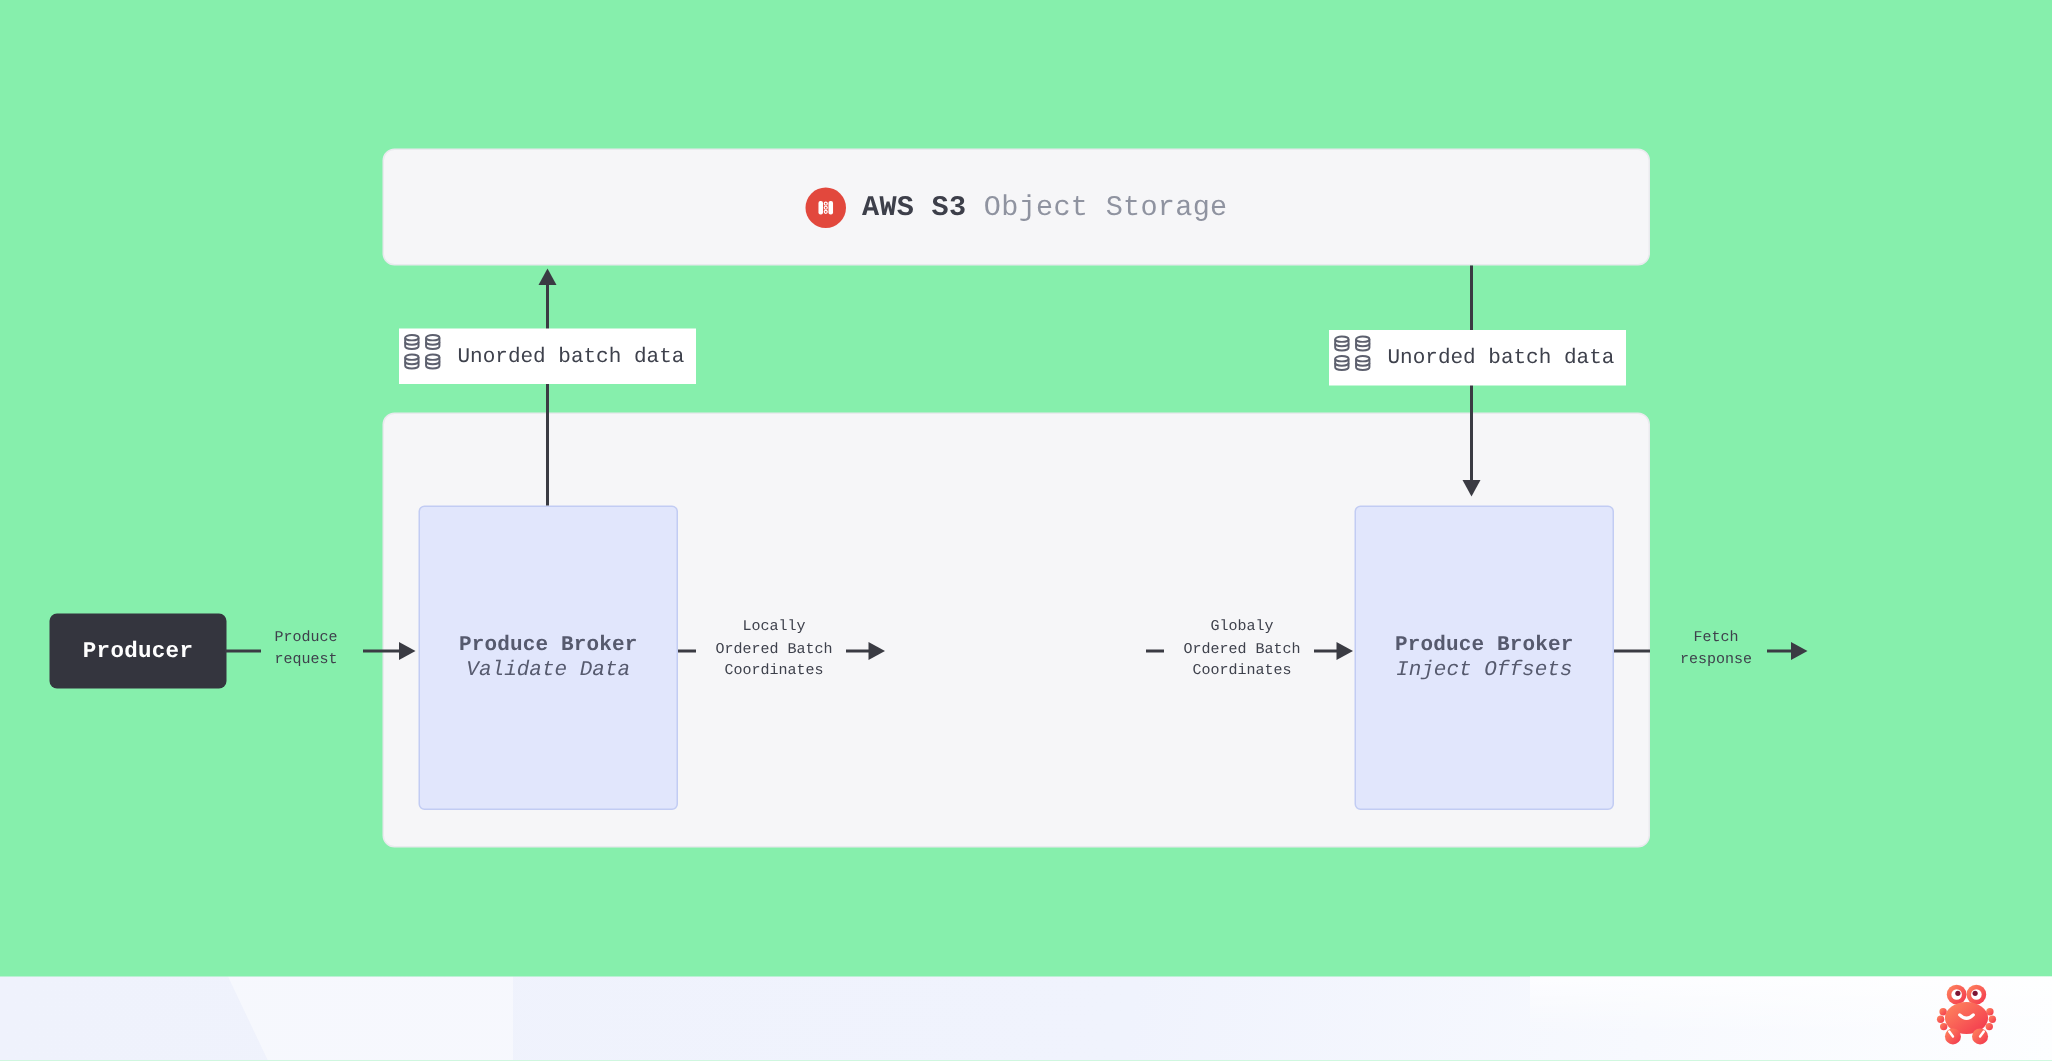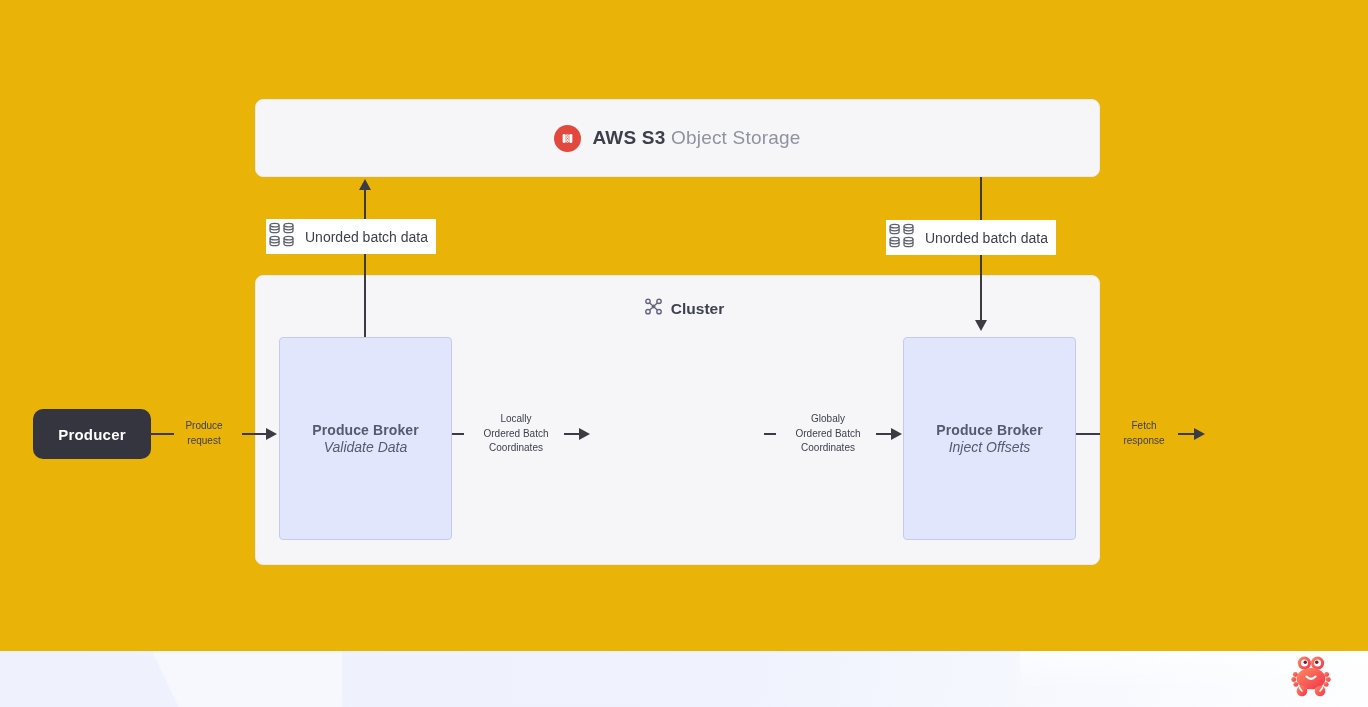--- a/index.html
+++ b/index.html
@@ -1,17 +1,17 @@
 <!DOCTYPE html>
 <html><head>
 <meta charset="utf-8">
 <style>
   html,body{margin:0;padding:0;background:#ffffff;}
-  .canvas{position:relative;width:1368px;height:707px;background:#eab308;overflow:hidden;
-          font-family:Liberation Sans, sans-serif;}
+  .canvas{position:relative;width:1368px;height:707px;background:#86efac;overflow:hidden;
+          font-family:Liberation Mono, monospace;}
 
   
   .panel{position:absolute;background:#f6f6f8;border:1px solid #e9eaee;border-radius:8px;box-sizing:border-box;}
   .s3-box{left:255px;top:99px;width:845px;height:78px;display:flex;align-items:center;justify-content:center;gap:11px;}
   .cluster-box{left:255px;top:275px;width:845px;height:290px;}
   .s3-title{font-size:19px;letter-spacing:.2px;white-space:nowrap;}
   .s3-title b{color:#3d3f4a;font-weight:700;}
   .s3-title span{color:#8f93a0;font-weight:400;}
   .s3-circle{width:27px;height:27px;border-radius:50%;background:#e2483d;display:flex;align-items:center;justify-content:center;flex:0 0 auto;}
 
@@ -23,21 +23,21 @@
            border-radius:4px;box-sizing:border-box;display:flex;flex-direction:column;align-items:center;
            justify-content:center;z-index:2;}
   .bluebox .t1{font-size:14px;font-weight:700;color:#565a6e;letter-spacing:.1px;}
   .bluebox .t2{font-size:14px;font-style:italic;color:#565a6e;margin-top:1px;}
   .bb1{left:279px;} .bb2{left:591px;} .bb3{left:903px;}
 
   
   .darknode{position:absolute;top:409px;width:118px;height:50px;background:#34353e;border-radius:5px;
             display:flex;align-items:center;justify-content:center;color:#ffffff;font-size:15px;font-weight:700;
             letter-spacing:.2px;}
-  .producer{left:33px;border-radius:10px;} .consumer{left:1207px;}
+  .producer{left:33px;} .consumer{left:1207px;}
 
   
   .h-line{position:absolute;top:433px;height:2px;background:#3a3b43;z-index:3;}
   .v-line{position:absolute;width:2px;background:#3a3b43;z-index:3;}
   .arr{position:absolute;width:0;height:0;z-index:3;}
   .arr.right{border-top:6px solid transparent;border-bottom:6px solid transparent;border-left:11px solid #3a3b43;top:428px;}
   .arr.up{border-left:6px solid transparent;border-right:6px solid transparent;border-bottom:11px solid #3a3b43;}
   .arr.down{border-left:6px solid transparent;border-right:6px solid transparent;border-top:11px solid #3a3b43;}
 
   
@@ -73,36 +73,20 @@
           <circle cx="14" cy="18.5" r="1" fill="#e2483d"></circle>
       </svg>
     </div>
     <div class="s3-title">
       <b>AWS S3</b>
       <span>Object Storage</span>
     </div>
   </div>
 
   <div class="panel cluster-box"></div>
-  <div class="cluster-title">
-    <span>
-      <svg width="19" height="19" viewBox="0 0 20 20" fill="none" stroke="#63667a" stroke-width="1.5">
-        <circle cx="10" cy="10" r="2" fill="#63667a" stroke="none"></circle>
-        <circle cx="4.2" cy="4.6" r="2.3"></circle>
-          <circle cx="4.2" cy="15.4" r="2.3"></circle>
-        <circle cx="15.8" cy="4.6" r="2.3"></circle>
-          <circle cx="15.8" cy="15.4" r="2.3"></circle>
-        <line x1="8.6" y1="8.7" x2="6" y2="6.3"></line>
-          <line x1="8.6" y1="11.3" x2="6" y2="13.7"></line>
-        <line x1="11.4" y1="8.7" x2="14" y2="6.3"></line>
-          <line x1="11.4" y1="11.3" x2="14" y2="13.7"></line>
-      </svg>
-    </span>
-    <span class="txt">Cluster</span>
-  </div>
 
   <div class="bluebox bb1">
     <div class="t1">Produce Broker</div>
     <div class="t2">Validate Data</div>
   </div>
   <div class="bluebox bb3">
     <div class="t1">Produce Broker</div>
     <div class="t2">Inject Offsets</div>
   </div>
 

